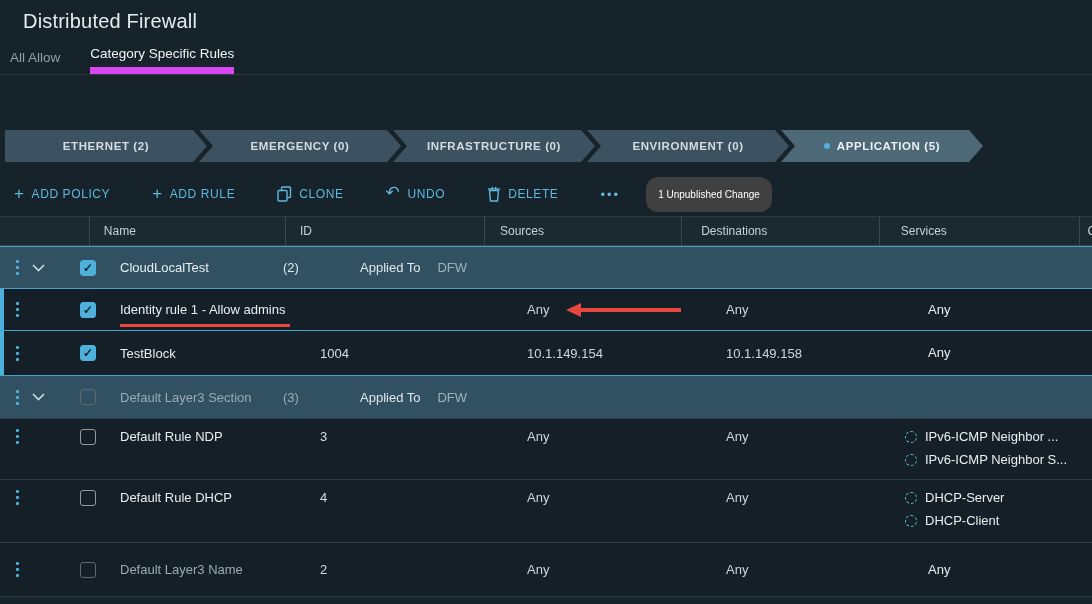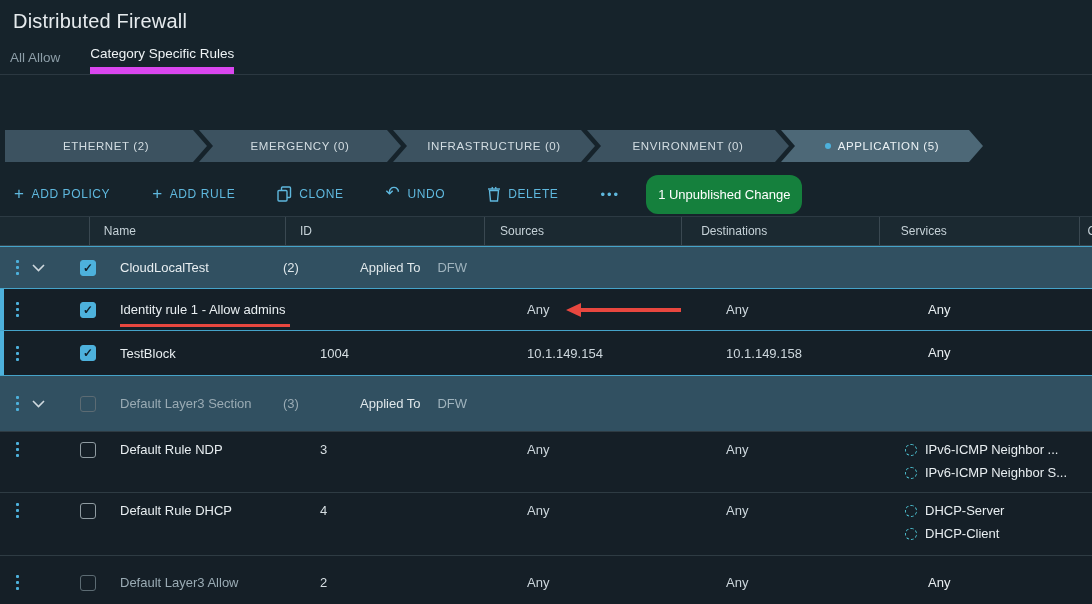--- a/index.html
+++ b/index.html
@@ -6,47 +6,48 @@
   html,body { width:1092px; height:604px; overflow:hidden; }
   body {
     font-family:"Liberation Sans", sans-serif;
     background:#16232b;
     color:#e8eef1;
     -webkit-font-smoothing:antialiased;
   }
   .page { position:relative; width:1092px; height:604px; background:#16232b; overflow:hidden; }
 
   
-  .page-title { padding:10px 0 0 13px; font-size:20px; font-weight:400; color:#e6ebee; letter-spacing:.2px; }
+  .page-title { padding:10px 0 0 23px; font-size:20px; font-weight:400; color:#e6ebee; letter-spacing:.2px; }
   .tabbar { display:flex; align-items:flex-end; gap:30px; margin-top:13px; padding-left:10px; border-bottom:1px solid #2b3841; }
   .tab { font-size:13.5px; padding-bottom:9px; color:#8d9ea8; cursor:default; }
   .tab.active { color:#eef3f5; border-bottom:7px solid #d946ef; padding-bottom:6px; }
 
   
   .cats { display:flex; margin-top:55px; padding-left:5px; height:32px; }
   .cat {
     flex:0 0 202px; height:32px; margin-left:-8px;
     background:#3c5260; color:#d3dde2;
     display:flex; align-items:center; justify-content:center; gap:7px;
     font-size:11.5px; letter-spacing:.6px; text-transform:uppercase;
     clip-path:polygon(14px 50%, 0 0, calc(100% - 14px) 0, 100% 50%, calc(100% - 14px) 100%, 0 100%);
+    font-weight:bold;
   }
   .cat.first { margin-left:0; clip-path:polygon(0 0, calc(100% - 14px) 0, 100% 50%, calc(100% - 14px) 100%, 0 100%); }
   .cat.active { background:#4d6877; color:#eaf1f4; }
   .cat .dot { width:6px; height:6px; border-radius:50%; background:#4db1dc; display:none; }
   .cat.active .dot { display:block; }
 
   
   .toolbar { display:flex; align-items:center; margin-top:20px; padding-left:14px; height:24px; }
   .tbtn { display:flex; align-items:center; gap:7px; color:#5fb8de; font-size:12px; letter-spacing:.6px; margin-right:42px; cursor:default; white-space:nowrap; }
   .tbtn .plus { font-size:17px; font-weight:400; line-height:1; margin-top:-2px; }
   .tbtn svg { display:block; }
   .tbtn.more { font-size:13px; letter-spacing:2px; margin-right:26px; }
   .undo-glyph { font-size:17px; line-height:1; margin-top:-3px; }
-  .badge { background:#15803d; color:#fff; font-size:13px; padding:12px 12px; border-radius:12px; white-space:nowrap; }
+  .badge { background:#404040; color:#fff; font-size:10px; padding:12px 12px; border-radius:12px; white-space:nowrap; }
 
   
   .table { margin-top:10px; width:1092px; }
   .thead { display:flex; height:30px; background:#1b2931; border-top:1px solid #2c3a43; border-bottom:1px solid #37454e; align-items:center; color:#c6d2d8; font-size:12px;gap:17px; }
   .th { height:100%; display:flex; align-items:center; border-left:1px solid #3a4851; }
   .th:first-child { border-left:none; }
   .th.c-lead   { width:80px; }
   .th.c-name   { width:198px; padding-left:14px; }
   .th.c-id     { width:201px; padding-left:14px; }
   .th.c-src    { width:199px; padding-left:15px; }
@@ -251,21 +252,21 @@
           </div>
           <div class="cell c6">
             <span>10.1.149.158</span>
           </div>
           <div class="cell c7">
             <div class="svc">
               <span>Any</span>
             </div>
           </div>
         </div>
-        <div class="row policy" style="height: 56px; border-bottom: 1px solid rgb(46, 59, 67);">
+        <div class="row policy" style="height: 43px; border-bottom: 1px solid rgb(46, 59, 67);">
           <div class="cell c1">
             <div class="kebab">
               <i></i>
               <i></i>
               <i></i>
             </div>
             <span class="chev">
               <svg width="13" height="8" viewBox="0 0 13 8">
                 <polyline points="1,1 6.5,6.5 12,1" fill="none" stroke="#cfd9de" stroke-width="1.6"></polyline>
               </svg>
@@ -352,21 +353,21 @@
             <div class="kebab">
               <i></i>
               <i></i>
               <i></i>
             </div>
           </div>
           <div class="cell c2">
             <div class="cbx faint"></div>
           </div>
           <div class="cell c3">
-            <span class=" dim">Default Layer3 Allow</span>
+            <span class=" dim">Default Layer3 Name</span>
           </div>
           <div class="cell c4">2</div>
           <div class="cell c5">
             <span>Any</span>
           </div>
           <div class="cell c6">
             <span>Any</span>
           </div>
           <div class="cell c7">
             <div class="svc">

